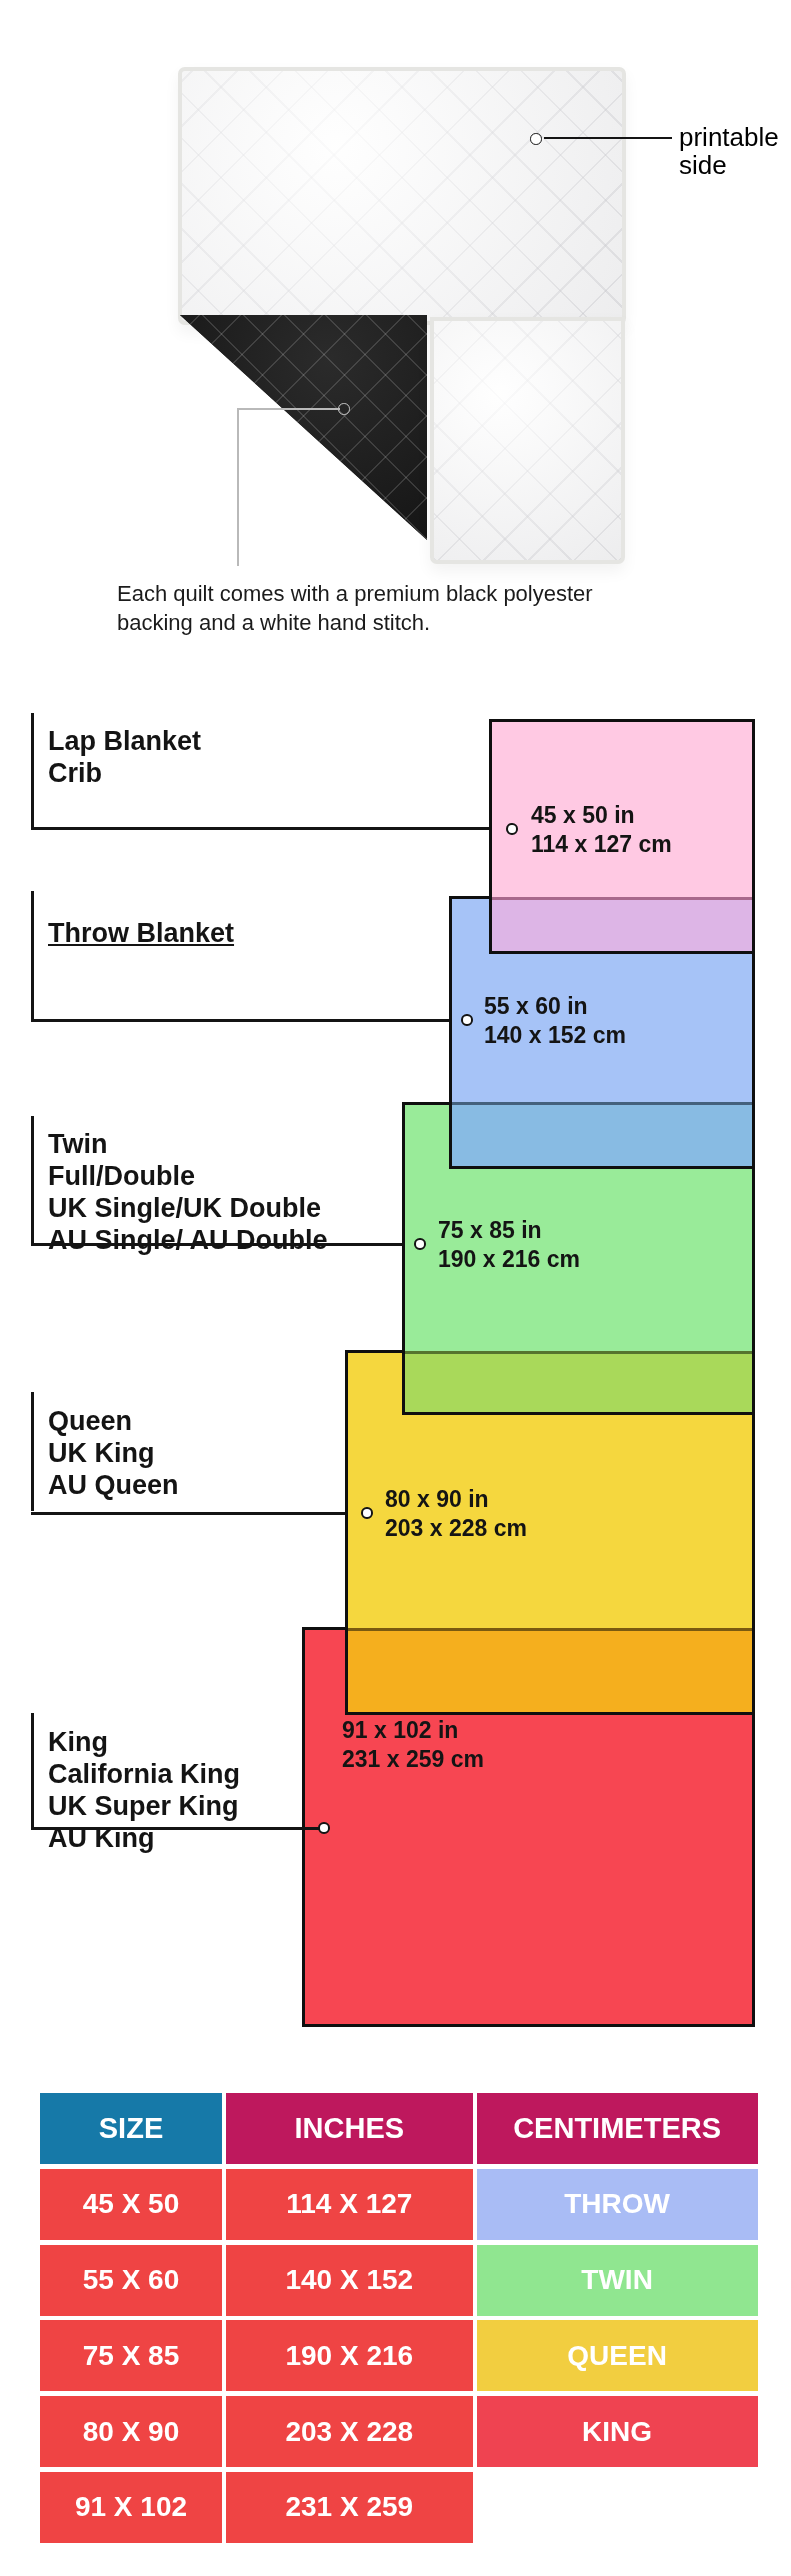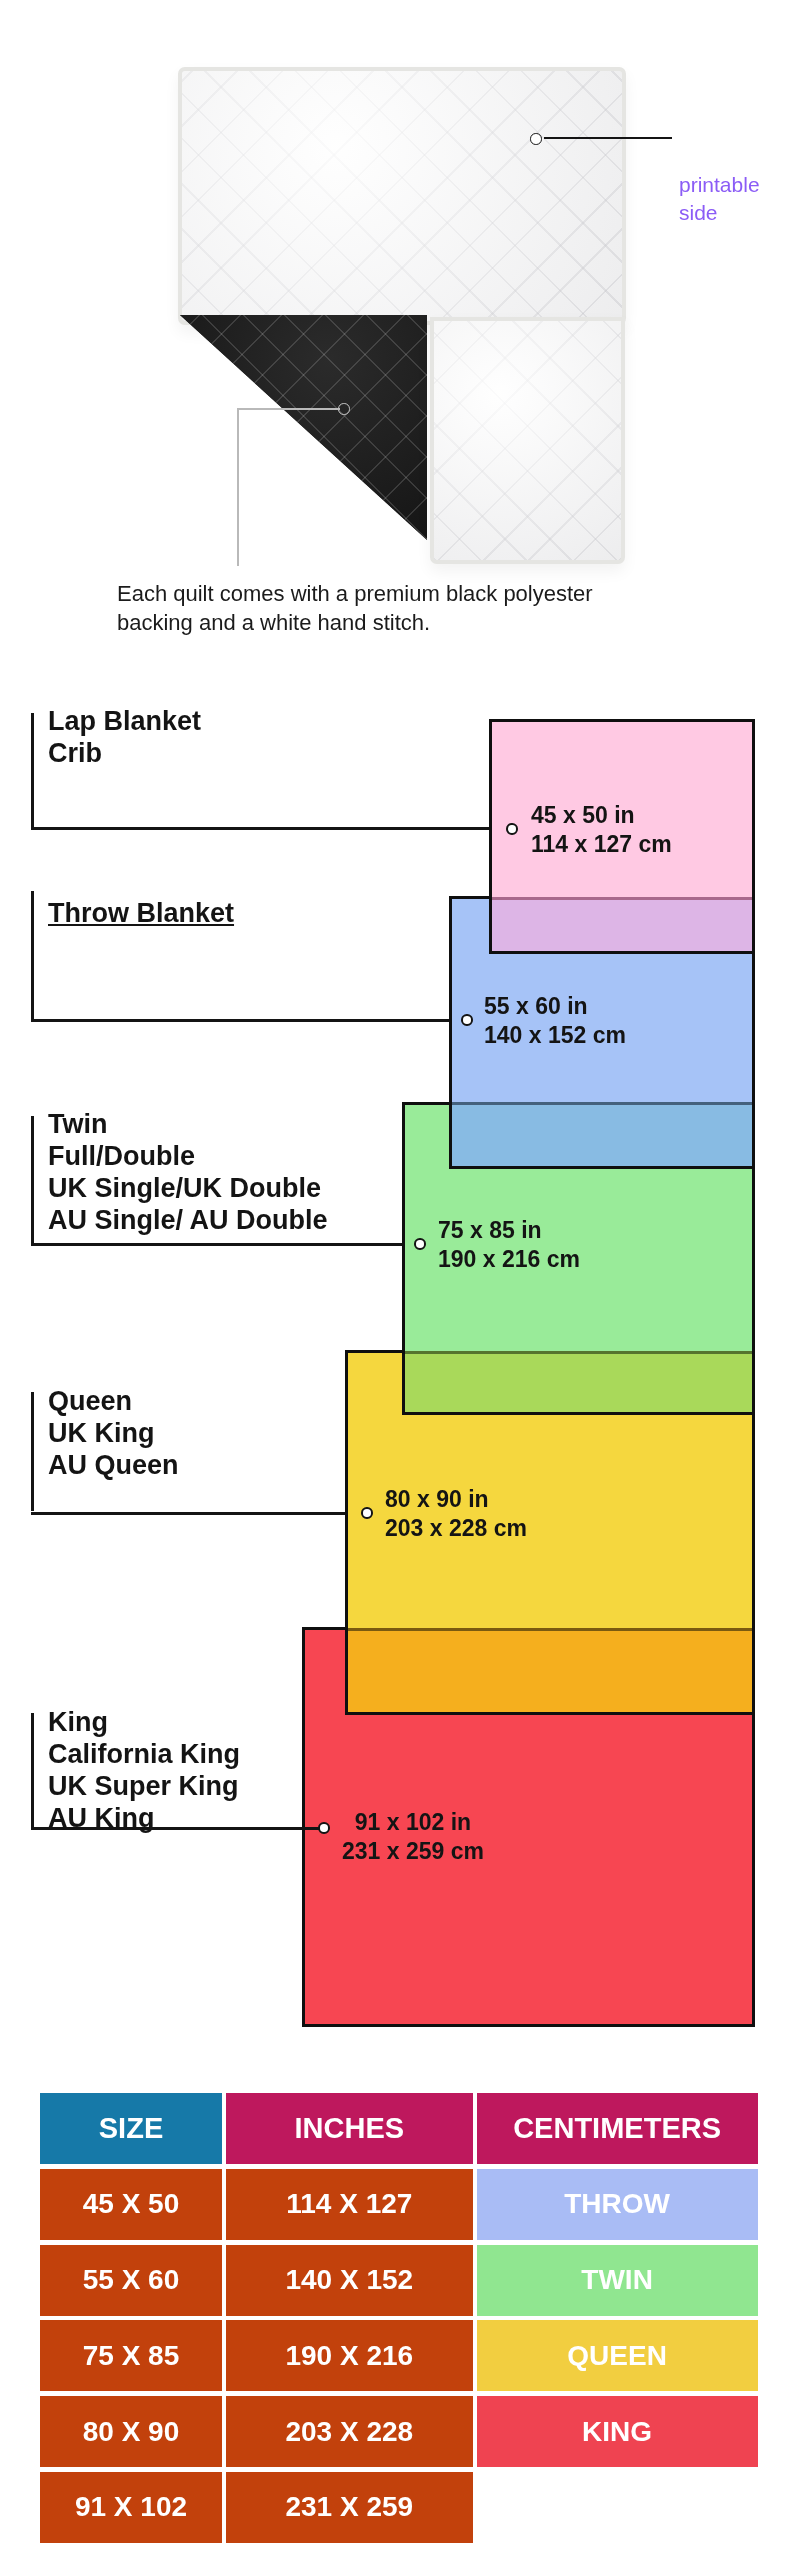--- a/index.html
+++ b/index.html
@@ -26,50 +26,50 @@
       repeating-linear-gradient(45deg, rgba(255,255,255,0.14) 0 1.9px, rgba(0,0,0,0) 1.9px 29px),
       repeating-linear-gradient(-45deg, rgba(255,255,255,0.14) 0 1.9px, rgba(0,0,0,0) 1.9px 29px),
       radial-gradient(circle at 60% 20%, #2b2b2b, #121212);
   }
   
   .dot{position:absolute;width:11.5px;height:11.5px;border-radius:50%;background:#ffffff;border:2.9px solid #141414;box-sizing:border-box;}
   .dot-grey{border-color:#c9c9c9;background:rgba(255,255,255,0);}
   .hline{position:absolute;height:1.9px;background:#141414;}
   .vline{position:absolute;width:1.9px;background:#141414;}
   .line-grey{background:#b9b9b9;}
-  .small-note{position:absolute;font-size:21px;line-height:28px;color:#8b5cf6;margin-top:48px;}
+  .small-note{position:absolute;font-size:26px;line-height:28px;color:#000000;}
   .caption{position:absolute;left:117px;top:579px;font-size:22px;line-height:29px;color:#1b1b1b;}
   
   .rect{position:absolute;border:3.8px solid #0f0f0f;box-sizing:border-box;}
   .rect-pink{left:489px;top:719px;width:266px;height:235px;background:#FFC9E3;z-index:50;}
   .rect-blue{left:449px;top:896px;width:306px;height:273px;background:#A6C3F7;z-index:40;}
   .rect-green{left:402px;top:1102px;width:353px;height:313px;background:#99EB99;z-index:30;}
   .rect-yellow{left:345px;top:1350px;width:410px;height:365px;background:#F5D73E;z-index:20;}
   .rect-red{left:302px;top:1627px;width:453px;height:400px;background:#F74652;z-index:10;}
   .strip{position:absolute;left:0;right:0;bottom:0;box-sizing:border-box;}
   .strip-pink{height:54px;background:#DDB5E6;border-top:3.8px solid #A8688C;}
   .strip-blue{height:64px;background:#88BBE3;border-top:3.8px solid #44617D;}
   .strip-green{height:61px;background:#A9D95A;border-top:3.8px solid #55742E;}
   .strip-yellow{height:84px;background:#F5AF1E;border-top:3.8px solid #7A5A10;}
-  .lbl{position:absolute;left:48px;font-size:27px;line-height:32px;font-weight:bold;color:#141414;white-space:nowrap;}
+  .lbl{position:absolute;left:48px;font-size:27px;line-height:32px;font-weight:bold;color:#141414;white-space:nowrap;margin-top:20px;}
   .meas{position:absolute;font-size:23px;line-height:29px;font-weight:bold;color:#141414;white-space:nowrap;}
   .vline.callout{width:2.9px;}
   .hline.callout{height:2.9px;}
   
   .size-table{
     position:absolute;left:40px;top:2093px;width:717px;
     display:grid;grid-template-columns:182px 247px 281px;grid-auto-rows:71px;
     column-gap:3.8px;row-gap:4.8px;
   }
   .cell{display:flex;align-items:center;justify-content:center;color:#ffffff;font-weight:bold;}
   .hdr{font-size:29px;}
   .val{font-size:28px;}
   .bg-teal{background:#1679A8;}
   .bg-grey{background:#be185d;}
-  .bg-cellblue{background:#c2410c;}
+  .bg-cellblue{background:#ef4444;}
   .bg-lap{background:#FAC7DE;}
   .bg-throw{background:#A9BCF5;}
   .bg-twin{background:#90E690;}
   .bg-queen{background:#F2CE40;}
   .bg-king{background:#EF4351;}
 </style>
 </head>
 <body>
 
 <div class="canvas">
@@ -160,21 +160,21 @@
 
   <div class="lbl" style="top:1706px;z-index:60;">
     <div>King</div>
     <div>California King</div>
     <div>UK Super King</div>
     <div>AU King</div>
   </div>
   <div class="vline callout" style="left:31px;top:1713px;height:114px;z-index:60;"></div>
   <div class="hline callout" style="left:31px;top:1827px;width:288px;z-index:60;"></div>
   <div class="dot" style="left:318px;top:1822px;z-index:60;"></div>
-  <div class="meas" style="left:342px;top:1808px;z-index:60;text-align:center;">
+  <div class="meas" style="left:342px;top:1716px;z-index:60;">
     <div>91 x 102 in</div>
     <div>231 x 259 cm</div>
   </div>
 
   <div class="size-table">
     <div class="cell hdr bg-teal">SIZE</div>
     <div class="cell hdr bg-grey">INCHES</div>
     <div class="cell hdr bg-grey">CENTIMETERS</div>
 
     <div class="cell val bg-cellblue">45 X 50</div>

